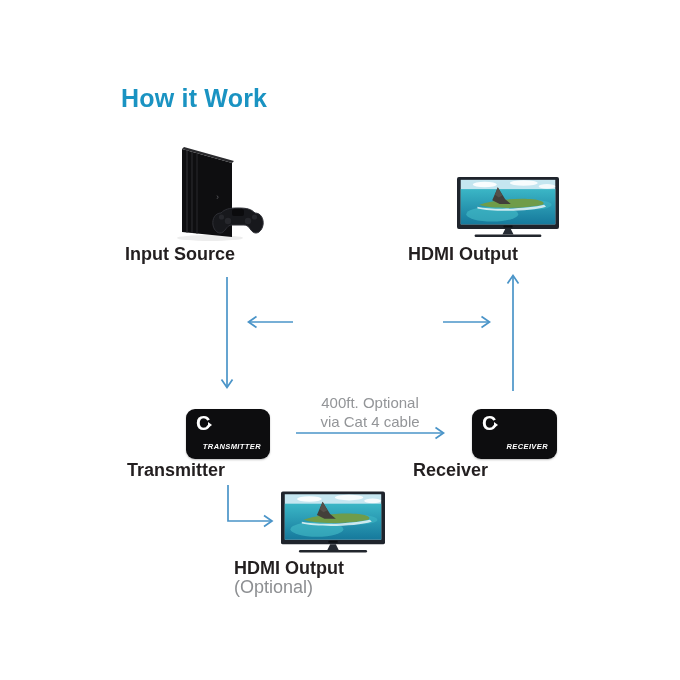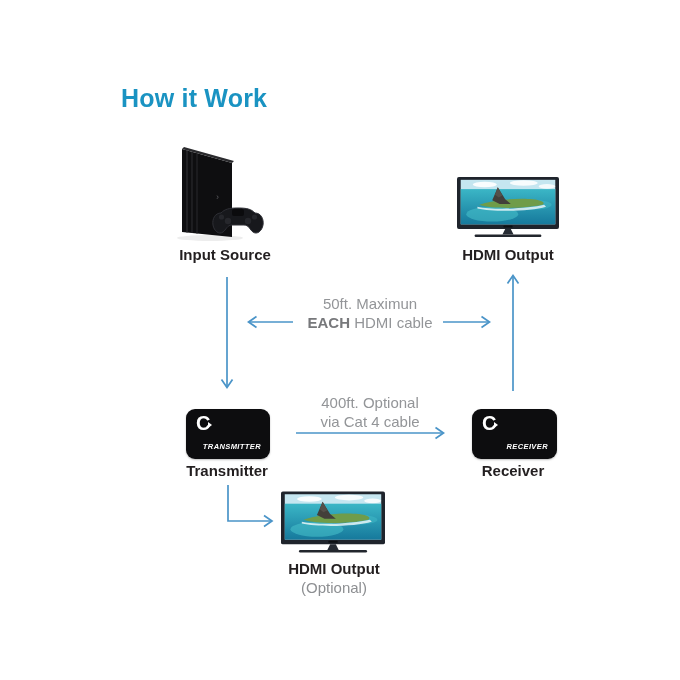--- a/index.html
+++ b/index.html
@@ -5,21 +5,21 @@
   html,body{margin:0;padding:0;background:#ffffff;}
   #canvas{
     position:relative;width:588px;height:680px;background:#ffffff;overflow:hidden;
     font-family:"Liberation Sans", sans-serif;
   }
   .abs{position:absolute;}
   .title{
     font-size:25px;font-weight:bold;color:#1a93c2;letter-spacing:.2px;
   }
   .node-label{
-    font-size:15px;font-weight:bold;color:#231f20;text-align:center;line-height:19px;
+    font-size:18px;font-weight:bold;color:#231f20;line-height:19px;
   }
   .annotation{
     font-size:15px;color:#939598;text-align:center;line-height:19px;
   }
   .annotation b{color:#77787b;}
   .sub-gray{font-weight:normal;color:#8d8f92;}
   .device-box{
     position:absolute;background:#0d0d0f;border-radius:9px;
     box-shadow:0 1px 2px rgba(0,0,0,.25);
   }
@@ -98,24 +98,20 @@
   <svg class="abs" style="left:219px;top:276px;" width="16" height="114" viewBox="0 0 16 114">
     <line x1="8" y1="1" x2="8" y2="111" stroke="#4a94c8" stroke-width="1.7"></line>
     <polyline points="2.5,103.5 8,111.5 13.5,103.5" fill="none" stroke="#4a94c8" stroke-width="1.7"></polyline>
   </svg>
 
   <svg class="abs" style="left:505px;top:273px;" width="16" height="119" viewBox="0 0 16 119">
     <line x1="8" y1="3" x2="8" y2="118" stroke="#4a94c8" stroke-width="1.7"></line>
     <polyline points="2.5,10.5 8,2.5 13.5,10.5" fill="none" stroke="#4a94c8" stroke-width="1.7"></polyline>
   </svg>
 
-  <div class="abs annotation" style="left:250px;top:294px;width:240px;">
-    <span>50ft. Maximun</span><br>
-    <b>EACH</b><span> HDMI cable</span>
-  </div>
   <svg class="abs" style="left:246px;top:314px;" width="50" height="16" viewBox="0 0 50 16">
     <line x1="47" y1="8" x2="3" y2="8" stroke="#4a94c8" stroke-width="1.7"></line>
     <polyline points="10.5,2.5 2.5,8 10.5,13.5" fill="none" stroke="#4a94c8" stroke-width="1.7"></polyline>
   </svg>
   <svg class="abs" style="left:442px;top:314px;" width="50" height="16" viewBox="0 0 50 16">
     <line x1="1" y1="8" x2="46" y2="8" stroke="#4a94c8" stroke-width="1.7"></line>
     <polyline points="39.5,2.5 47.5,8 39.5,13.5" fill="none" stroke="#4a94c8" stroke-width="1.7"></polyline>
   </svg>
 
   <div class="abs annotation" style="left:270px;top:393px;width:200px;">

